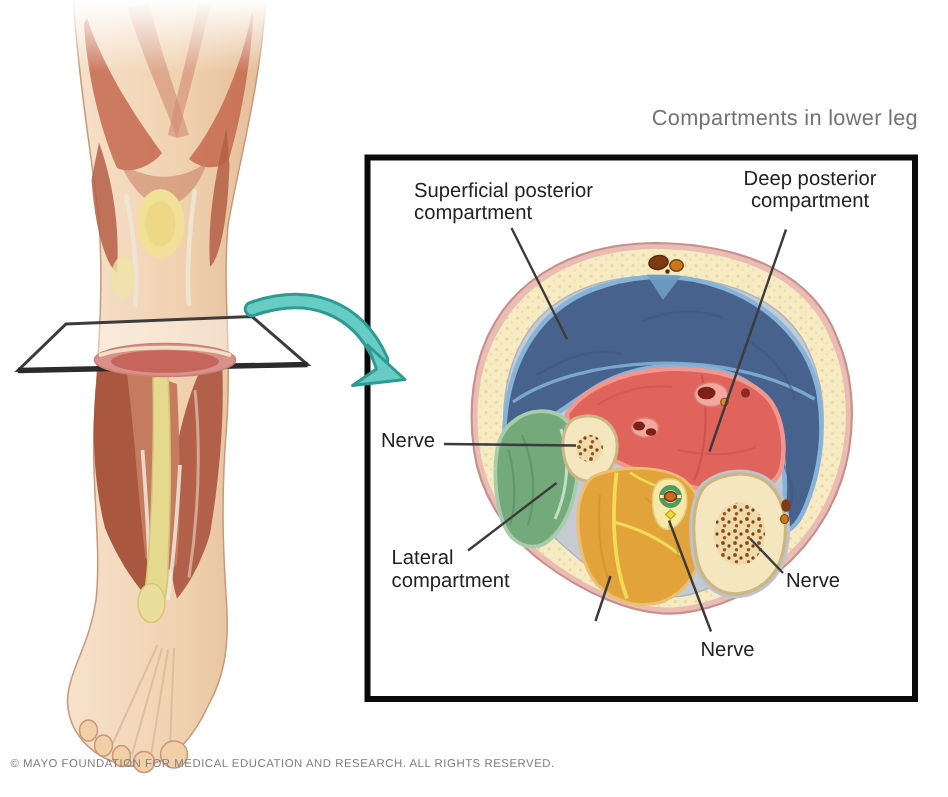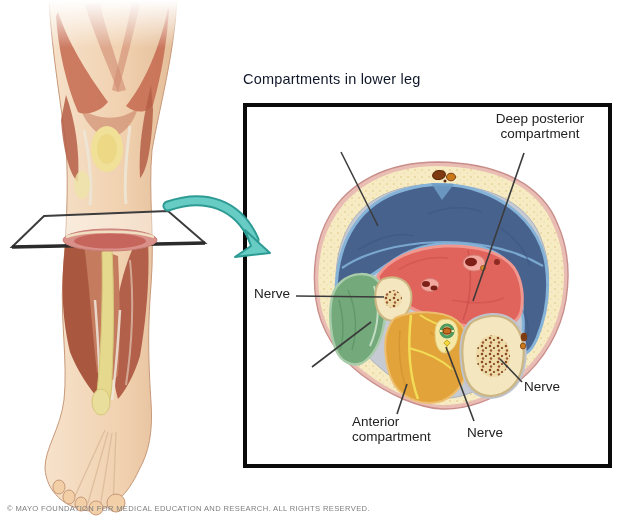--- a/index.html
+++ b/index.html
@@ -7,22 +7,22 @@
     position:relative;width:632px;height:531px;overflow:hidden;
     font-family:"Liberation Sans","DejaVu Sans",sans-serif;background:#fff;
   }
   .stage svg{position:absolute;left:0;top:0;}
   .diagram-box{
     position:absolute;left:243px;top:103px;width:369px;height:365px;
     box-sizing:border-box;border:4px solid #0a0a0a;background:#fff;
   }
   .art{z-index:2;}
   .diagram-title{
-    position:absolute;left:243px;top:71px;width:369px;text-align:left;
-    font-size:14.5px;color:#0f172a;letter-spacing:.2px;z-index:3;
+    position:absolute;left:243px;top:71px;width:369px;text-align:right;
+    font-size:14.5px;color:#737373;letter-spacing:.2px;z-index:3;
   }
   .lbl{
     position:absolute;font-size:13.5px;line-height:1.08;color:#222;z-index:4;
   }
   .lbl-superficial{left:276px;top:120px;width:152px;}
   .lbl-deep{left:487px;top:112px;width:106px;text-align:center;}
   .lbl-fibula{left:254px;top:287px;}
   .lbl-lateral{left:261px;top:365px;width:104px;}
   .lbl-anterior{left:352px;top:415px;width:104px;}
   .lbl-nerve{left:467px;top:426px;}
@@ -248,20 +248,21 @@
         <line x1="312" y1="367" x2="371" y2="322"></line>
         <line x1="397" y1="414" x2="407" y2="384"></line>
         <line x1="474" y1="421" x2="446" y2="347"></line>
         <line x1="522" y1="382" x2="500" y2="359"></line>
       </g>
     </g>
   </svg>
 
   <div class="diagram-title">Compartments in lower leg</div>
 
+  <div class="lbl lbl-superficial">Superficial posterior compartment</div>
   <div class="lbl lbl-deep">Deep posterior compartment</div>
   <div class="lbl lbl-fibula">Nerve</div>
-  <div class="lbl lbl-anterior">Anterior compartment</div>
+  <div class="lbl lbl-lateral">Lateral compartment</div>
   <div class="lbl lbl-nerve">Nerve</div>
   <div class="lbl lbl-tibia">Nerve</div>
 
   <div class="copyright">© MAYO FOUNDATION FOR MEDICAL EDUCATION AND RESEARCH. ALL RIGHTS RESERVED.</div>
 </div>
 
 </body></html>

